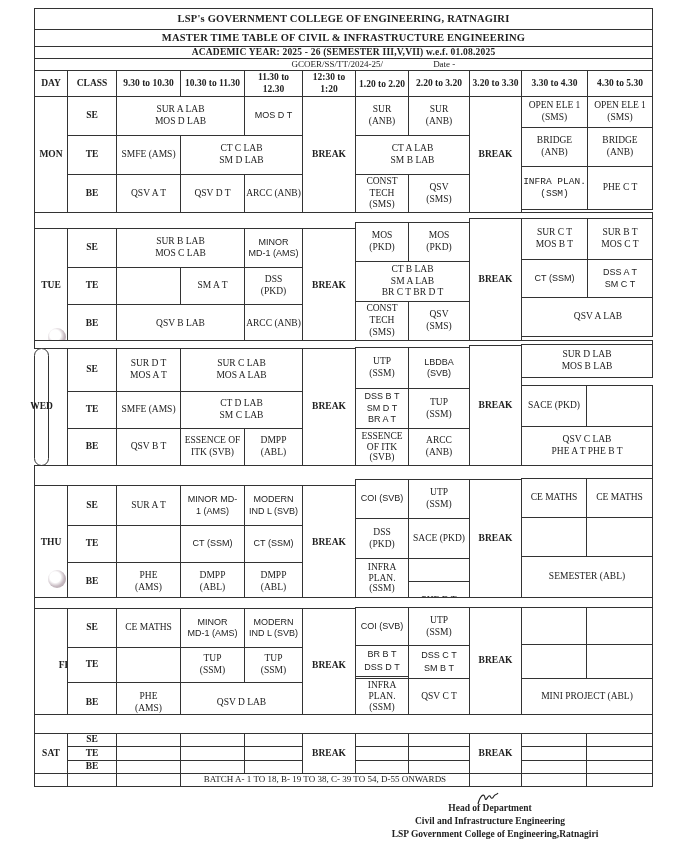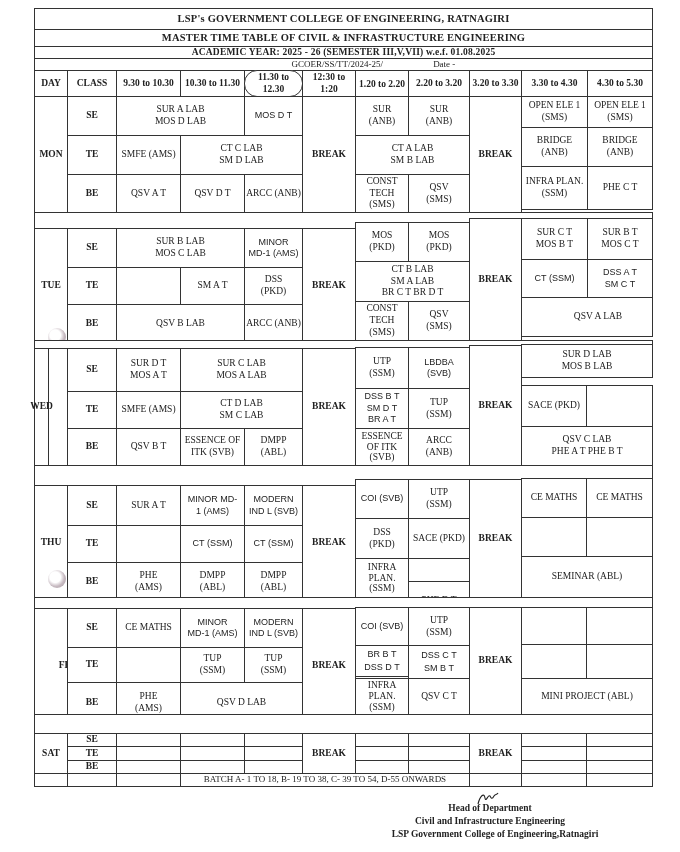--- a/index.html
+++ b/index.html
@@ -24,21 +24,21 @@
 <div class="c title" style="left:34px;top:46px;width:619px;height:13px;font-size:9.5px;">ACADEMIC YEAR:  2025 - 26 (SEMESTER III,V,VII)    w.e.f. 01.08.2025</div>
 <div class="c" style="left:34px;top:58px;width:619px;height:13px;font-size:9px;">
   <span style="margin-left:60px;">GCOER/SS/TT/2024-25/</span>
   <span style="margin-left:50px;">Date -</span>
 </div>
 
 <div class="c b" style="left:34px;top:70px;width:34px;height:27px;">DAY</div>
 <div class="c b" style="left:67px;top:70px;width:50px;height:27px;">CLASS</div>
 <div class="c b" style="left:116px;top:70px;width:65px;height:27px;">9.30 to 10.30</div>
 <div class="c b" style="left:180px;top:70px;width:65px;height:27px;">10.30 to 11.30</div>
-<div class="c b" style="left:244px;top:70px;width:59px;height:27px;border-radius:13px;">11.30 to
+<div class="c b" style="left:244px;top:70px;width:59px;height:27px;">11.30 to
 12.30</div>
 <div class="c b" style="left:302px;top:70px;width:54px;height:27px;">12:30 to
 1:20</div>
 <div class="c b" style="left:355px;top:70px;width:54px;height:29px;">1.20 to 2.20</div>
 <div class="c b" style="left:408px;top:70px;width:62px;height:27px;">2.20 to 3.20</div>
 <div class="c b" style="left:469px;top:70px;width:53px;height:27px;">3.20 to 3.30</div>
 <div class="c b" style="left:521px;top:70px;width:67px;height:27px;">3.30 to 4.30</div>
 <div class="c b" style="left:587px;top:70px;width:66px;height:27px;">4.30 to 5.30</div>
 
 <div class="c b" style="left:34px;top:96px;width:34px;height:117px;">MON</div>
@@ -72,21 +72,21 @@
 (SMS)</div>
 <div class="c b" style="left:469px;top:96px;width:53px;height:117px;">BREAK</div>
 <div class="c" style="left:521px;top:96px;width:67px;height:32px;">OPEN ELE 1
 (SMS)</div>
 <div class="c" style="left:587px;top:96px;width:66px;height:32px;">OPEN ELE 1
 (SMS)</div>
 <div class="c" style="left:521px;top:127px;width:67px;height:40px;">BRIDGE
 (ANB)</div>
 <div class="c" style="left:587px;top:127px;width:66px;height:40px;">BRIDGE
 (ANB)</div>
-<div class="c" style="left:521px;top:166px;width:67px;height:44px;">INFRA PLAN.
+<div class="c" style="left:521px;top:166px;width:67px;height:44px;font-family:Liberation Mono, monospace;">INFRA PLAN.
 (SSM)</div>
 <div class="c" style="left:587px;top:166px;width:66px;height:44px;">PHE C T</div>
 
 <div class="gap" style="left:34px;top:212px;width:619px;height:17px;"></div>
 
 <div class="c b" style="left:34px;top:228px;width:34px;height:116px;">TUE</div>
 <div class="stamp" style="left:48px;top:328px;"></div>
 <div class="c b" style="left:67px;top:228px;width:50px;height:40px;">SE</div>
 <div class="c b" style="left:67px;top:267px;width:50px;height:38px;">TE</div>
 <div class="c b" style="left:67px;top:304px;width:50px;height:40px;">BE</div>
@@ -118,21 +118,21 @@
 MOS B T</div>
 <div class="c" style="left:587px;top:218px;width:66px;height:42px;">SUR B T
 MOS C T</div>
 <div class="c sans" style="left:521px;top:259px;width:67px;height:39px;">CT (SSM)</div>
 <div class="c sans" style="left:587px;top:259px;width:66px;height:39px;">DSS A T
 SM C T</div>
 <div class="c" style="left:521px;top:297px;width:132px;height:40px;padding-left:23px;">QSV A LAB</div>
 
 <div class="gap" style="left:34px;top:340px;width:619px;height:9px;"></div>
 
-<div class="c b" style="left:34px;top:348px;width:15px;height:118px;">WED</div>
+<div class="c b" style="left:34px;top:348px;width:15px;height:118px;border-radius:9px;">WED</div>
 <div class="c b" style="left:67px;top:348px;width:50px;height:44px;">SE</div>
 <div class="c b" style="left:67px;top:391px;width:50px;height:38px;">TE</div>
 <div class="c b" style="left:67px;top:428px;width:50px;height:38px;">BE</div>
 <div class="c" style="left:116px;top:348px;width:65px;height:44px;">SUR D T
 MOS A T</div>
 <div class="c" style="left:180px;top:348px;width:123px;height:44px;font-family:Liberation Serif, serif;">SUR C LAB
 MOS A LAB</div>
 <div class="c" style="left:116px;top:391px;width:65px;height:38px;">SMFE (AMS)</div>
 <div class="c" style="left:180px;top:391px;width:123px;height:38px;">CT D LAB
 SM C LAB</div>
@@ -194,21 +194,21 @@
 <div class="c" style="left:408px;top:518px;width:62px;height:41px;">SACE (PKD)</div>
 <div class="c" style="left:355px;top:558px;width:54px;height:40px;line-height:1.15;">INFRA
 PLAN.
 (SSM)</div>
 <div class="c" style="left:408px;top:581px;width:62px;height:40px;">PHE D T</div>
 <div class="c b" style="left:469px;top:479px;width:53px;height:119px;">BREAK</div>
 <div class="c" style="left:521px;top:478px;width:66px;height:40px;">CE MATHS</div>
 <div class="c" style="left:586px;top:478px;width:67px;height:40px;">CE MATHS</div>
 <div class="c" style="left:521px;top:517px;width:66px;height:40px;"></div>
 <div class="c" style="left:586px;top:517px;width:67px;height:40px;"></div>
-<div class="c" style="left:521px;top:556px;width:132px;height:42px;">SEMINAR (ABL)</div>
+<div class="c" style="left:521px;top:556px;width:132px;height:42px;">SEMESTER (ABL)</div>
 
 <div class="gap" style="left:34px;top:597px;width:619px;height:12px;"></div>
 
 <div class="c b" style="left:34px;top:608px;width:34px;height:116px;padding-left:32px;">FRI</div>
 <div class="c b" style="left:67px;top:608px;width:50px;height:40px;">SE</div>
 <div class="c b" style="left:67px;top:647px;width:50px;height:36px;">TE</div>
 <div class="c b" style="left:67px;top:682px;width:50px;height:42px;">BE</div>
 <div class="c" style="left:116px;top:608px;width:65px;height:40px;">CE MATHS</div>
 <div class="c sans" style="left:180px;top:608px;width:65px;height:40px;">MINOR
 MD-1 (AMS)</div>

